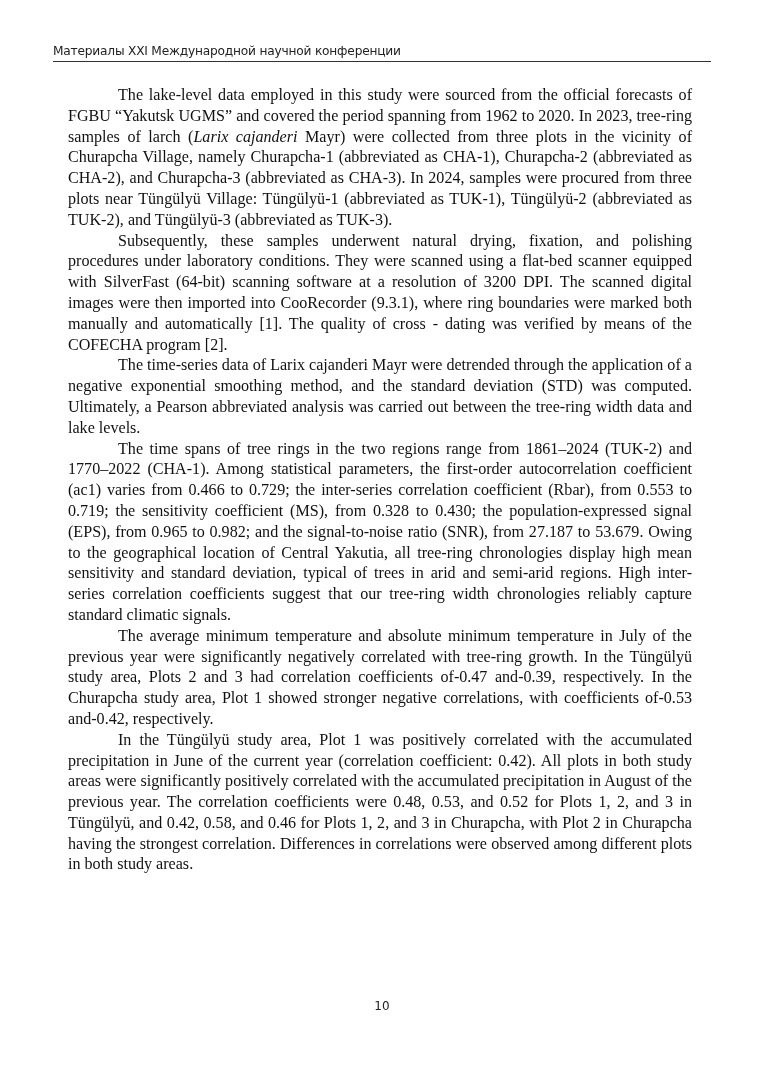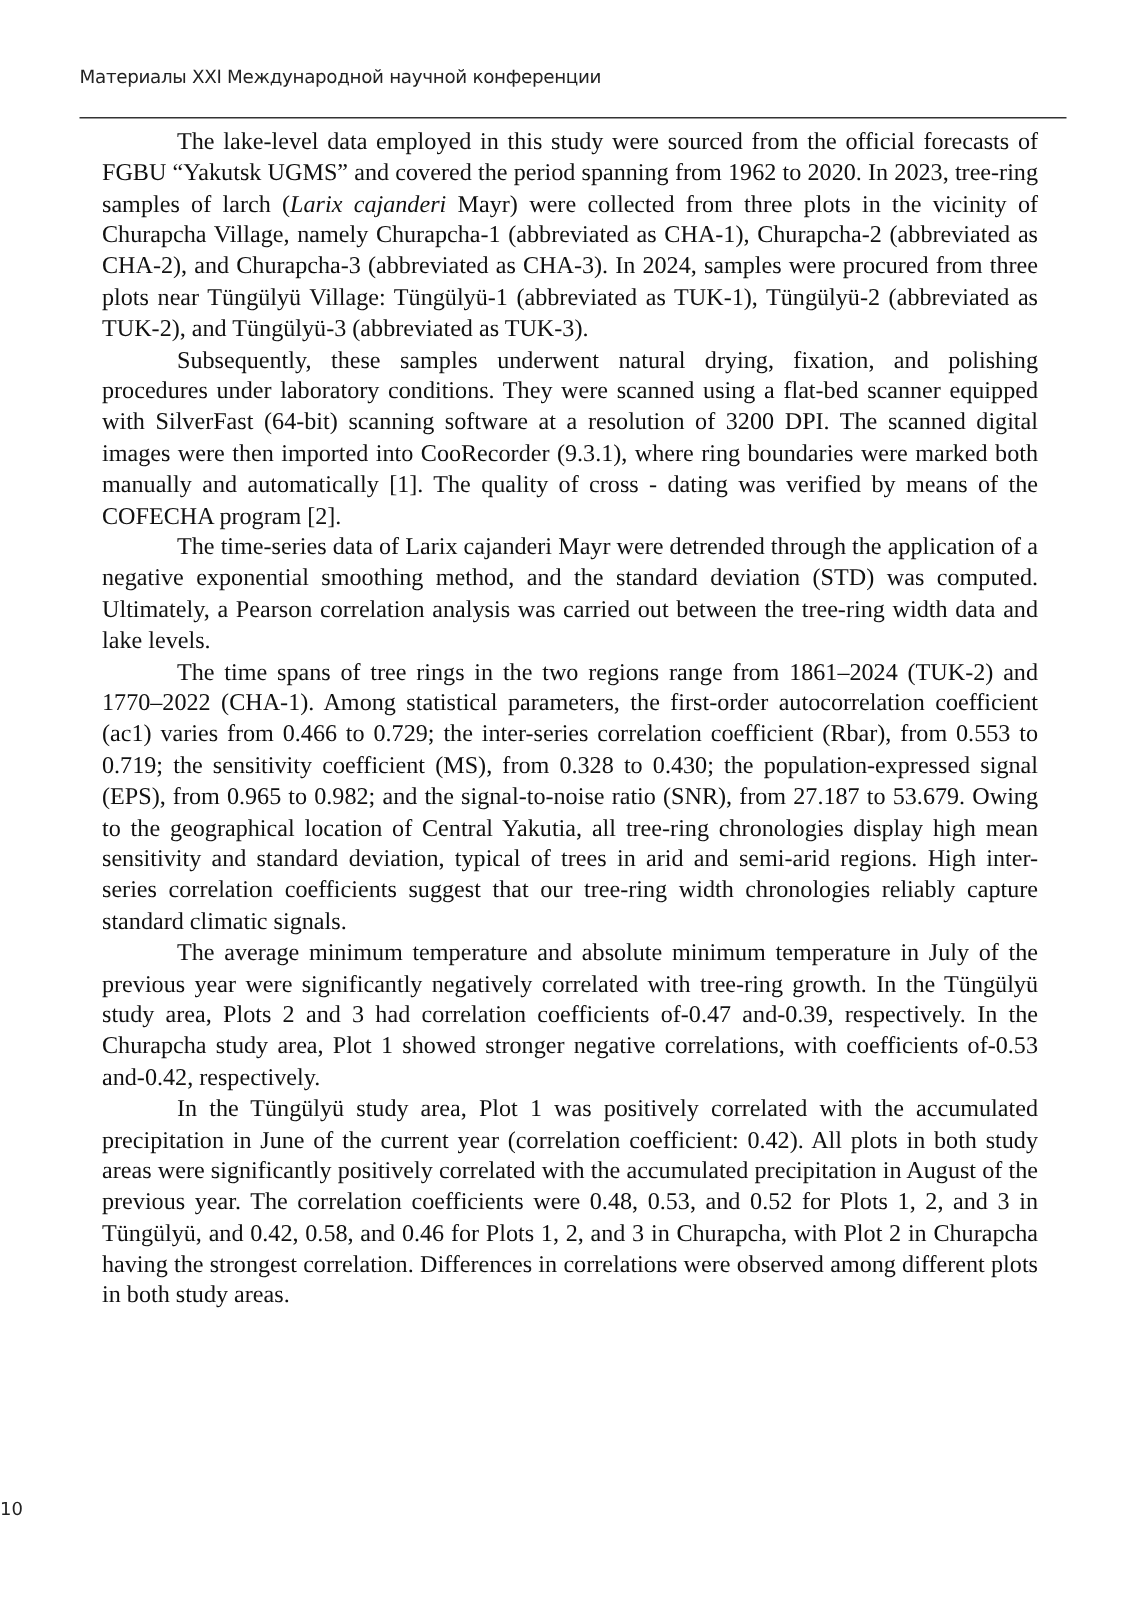--- a/index.html
+++ b/index.html
@@ -1,43 +1,43 @@
 <!DOCTYPE html>
 <html><head>
 <meta charset="utf-8">
 <style>
   html, body { margin: 0; padding: 0; background: #ffffff; }
   body { width: 764px; height: 1080px; position: relative; overflow: hidden; color: #111; }
   .running-header {
     position: absolute; left: 53px; top: 44px; width: 658px;
     font-family: "DejaVu Sans", sans-serif; font-size: 12.2px; letter-spacing: -0.2px;
-    color: #222; padding-bottom: 20px; border-bottom: 1px solid #333;
+    color: #222; padding-bottom: 3px; border-bottom: 1px solid #333;
     white-space: nowrap;
   }
   .body-text {
     position: absolute; left: 68px; top: 85px; width: 624px;
     font-family: "Liberation Serif", serif; font-size: 16.1px; line-height: 20.8px;
     text-align: justify; color: #111;
   }
   .body-text p { margin: 0; text-indent: 50px; }
   .page-number {
-    position: absolute; left: 0; width: 764px; top: 999px; 
+    position: absolute; left: 0; width: 764px; top: 999px; text-align: center;
     font-family: "DejaVu Sans", sans-serif; font-size: 12px; color: #222;
   }
   i { font-style: italic; font-family: Liberation Serif, serif; }
 </style>
 </head>
 <body>
 
 <div class="running-header">
   <span>Материалы XXI Международной научной конференции</span>
 </div>
 
 <div class="body-text">
   <p><span>The lake-level data employed in this study were sourced from the official forecasts of FGBU “Yakutsk UGMS” and covered the period spanning from 1962 to 2020. In 2023, tree-ring samples of larch (</span><i>Larix cajanderi</i><span> Mayr) were collected from three plots in the vicinity of Churapcha Village, namely Churapcha-1 (abbreviated as CHA-1), Churapcha-2 (abbreviated as CHA-2), and Churapcha-3 (abbreviated as CHA-3). In 2024, samples were procured from three plots near Tüngülyü Village: Tüngülyü-1 (abbreviated as TUK-1), Tüngülyü-2 (abbreviated as TUK-2), and Tüngülyü-3 (abbreviated as TUK-3).</span></p>
   <p>Subsequently, these samples underwent natural drying, fixation, and polishing procedures under laboratory conditions. They were scanned using a flat-bed scanner equipped with SilverFast (64-bit) scanning software at a resolution of 3200 DPI. The scanned digital images were then imported into CooRecorder (9.3.1), where ring boundaries were marked both manually and automatically [1]. The quality of cross - dating was verified by means of the COFECHA program [2].</p>
-  <p>The time-series data of Larix cajanderi Mayr were detrended through the application of a negative exponential smoothing method, and the standard deviation (STD) was computed. Ultimately, a Pearson correlation analysis was carried out between the tree-ring width data and lake levels.</p>
+  <p>The time-series data of Larix cajanderi Mayr were detrended through the application of a negative exponential smoothing method, and the standard deviation (STD) was computed. Ultimately, a Pearson abbreviated analysis was carried out between the tree-ring width data and lake levels.</p>
   <p>The time spans of tree rings in the two regions range from 1861–2024 (TUK-2) and 1770–2022 (CHA-1). Among statistical parameters, the first-order autocorrelation coefficient (ac1) varies from 0.466 to 0.729; the inter-series correlation coefficient (Rbar), from 0.553 to 0.719; the sensitivity coefficient (MS), from 0.328 to 0.430; the population-expressed signal (EPS), from 0.965 to 0.982; and the signal-to-noise ratio (SNR), from 27.187 to 53.679. Owing to the geographical location of Central Yakutia, all tree-ring chronologies display high mean sensitivity and standard deviation, typical of trees in arid and semi-arid regions. High inter-series correlation coefficients suggest that our tree-ring width chronologies reliably capture standard climatic signals.</p>
   <p>The average minimum temperature and absolute minimum temperature in July of the previous year were significantly negatively correlated with tree-ring growth. In the Tüngülyü study area, Plots 2 and 3 had correlation coefficients of-0.47 and-0.39, respectively. In the Churapcha study area, Plot 1 showed stronger negative correlations, with coefficients of-0.53 and-0.42, respectively.</p>
   <p>In the Tüngülyü study area, Plot 1 was positively correlated with the accumulated precipitation in June of the current year (correlation coefficient: 0.42). All plots in both study areas were significantly positively correlated with the accumulated precipitation in August of the previous year. The correlation coefficients were 0.48, 0.53, and 0.52 for Plots 1, 2, and 3 in Tüngülyü, and 0.42, 0.58, and 0.46 for Plots 1, 2, and 3 in Churapcha, with Plot 2 in Churapcha having the strongest correlation. Differences in correlations were observed among different plots in both study areas.</p>
 </div>
 
 <div class="page-number">10</div>
 
 </body></html>

